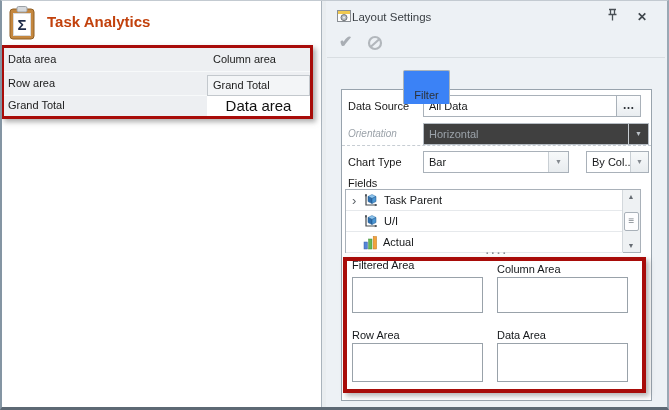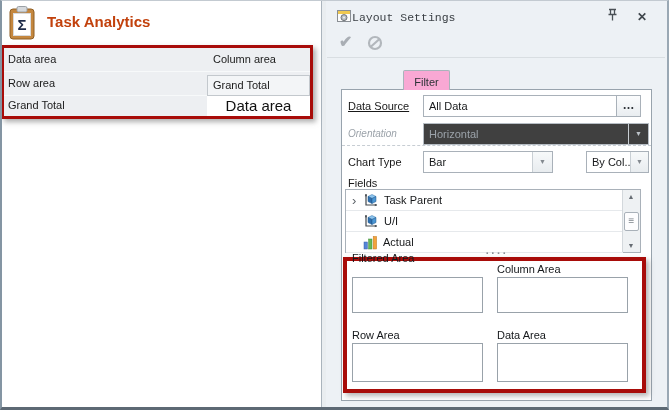--- a/index.html
+++ b/index.html
@@ -13,27 +13,27 @@
   .app-title{left:47px;top:13px;font-size:15px;font-weight:bold;color:#c2410c;}
   .band{background:#edeff2;font-size:11px;color:#1b1b1b;}
   .band .txt{position:absolute;top:5px;}
   .gt-box{background:#f3f5f7;border:1px solid #c3c8cd;font-size:11px;color:#1b1b1b;padding:3px 0 0 5px;}
   .data-cell{background:#fff;font-size:15px;color:#101010;text-align:center;padding-top:1px;}
   .red-rect{border:3px solid #a80c09;box-shadow:3px 3px 5px rgba(110,110,110,.55);z-index:10;pointer-events:none;}
   .red-rect2{border:4px solid #a80c09;box-shadow:3px 3px 5px rgba(110,110,110,.5);z-index:10;pointer-events:none;}
   
   .divider{left:321px;top:1px;width:5px;height:406px;background:#e9edf0;border-left:1px solid #aab4bd;}
   .right-panel{left:326px;top:1px;width:341px;height:406px;background:#edf1f5;}
-  .rp-title{left:352px;top:11px;font-size:11.5px;color:#3a3f44;font-family:Liberation Mono, monospace;}
+  .rp-title{left:352px;top:11px;font-size:11.5px;color:#3a3f44;}
   .toolbar-sep{left:327px;top:57px;width:338px;height:1px;background:#d9dee2;}
   .tab{font-size:11px;text-align:center;border-radius:2px 2px 0 0;}
   .tab-active{left:345px;top:67px;width:58px;height:23px;background:#fff;border:1px solid #98a3ad;
               border-bottom:none;z-index:5;padding-top:5px;color:#1d1d1d;}
-  .tab-idle{left:403px;top:70px;width:47px;height:20px;background:#f9a8d4;border:1px solid #a9b3bb;
-            border-bottom:none;z-index:4;padding-top:5px;color:#2c3136;}
+  .tab-idle{left:403px;top:70px;width:47px;height:34px;background:#3b82f6;border:1px solid #a9b3bb;
+            border-bottom:none;z-index:4;padding-top:18px;color:#2c3136;}
   .content-panel{left:341px;top:89px;width:311px;height:312px;background:#fff;border:1px solid #98a3ad;}
   .flabel{font-size:11px;color:#191919;}
   .flabel-dis{font-size:10px;color:#9ba2a9;font-style:italic;}
   .tbox{border:1px solid #a9b1b9;background:#fff;font-size:11px;color:#16181a;padding:4px 0 0 5px;overflow:hidden;white-space:nowrap;margin-left:8px;}
   .tbox-dis{border:1px solid #b7bec5;background:#404040;color:#9ba2a9;}
   .mini-btn{border:1px solid #a9b1b9;background:linear-gradient(#fbfcfd,#e9edf0);
             font-size:12px;font-weight:bold;color:#2f3338;text-align:center;line-height:18px;}
   .arrow-box{position:absolute;right:0;top:0;width:19px;height:100%;border-left:1px solid #c9cfd4;
              background:linear-gradient(#f7f9fa,#e8ecef);text-align:center;}
   .arrow-box span{font-size:7px;color:#83898f;line-height:20px;}
@@ -117,38 +117,38 @@
     <g>
       <circle cx="8" cy="8" r="6" fill="none" stroke="#b2b7bc" stroke-width="2.2"></circle>
       <line x1="3.8" y1="11.8" x2="12.2" y2="4.2" stroke="#b2b7bc" stroke-width="2.2"></line>
     </g>
   </svg>
   <div class="abs toolbar-sep"></div>
 
   <div class="abs tab tab-idle">Filter</div>
   <div class="abs content-panel"></div>
 
-  <div class="abs flabel" style="left:348px;top:100px;text-decoration:underline;">Data Source</div>
+  <div class="abs flabel" style="left:348px;top:100px;">Data Source</div>
   <div class="abs tbox" style="left:415px;top:95px;width:201px;height:22px;">All Data</div>
   <div class="abs mini-btn" style="left:616px;top:95px;width:25px;height:22px;">
     <span>…</span>
   </div>
 
   <div class="abs flabel-dis" style="left:348px;top:128px;">Orientation</div>
   <div class="abs tbox tbox-dis" style="left:415px;top:123px;width:226px;height:22px;">
     <span>Horizontal</span>
     <span class="arrow-box arrow-dis">
       <span>▼</span>
     </span>
   </div>
 
   <div class="abs dashed"></div>
 
   <div class="abs flabel" style="left:348px;top:156px;">Chart Type</div>
-  <div class="abs tbox" style="left:415px;top:151px;width:130px;height:22px;">
+  <div class="abs tbox" style="left:415px;top:151px;width:146px;height:22px;">
     <span>Bar</span>
     <span class="arrow-box">
       <span>▼</span>
     </span>
   </div>
   <div class="abs tbox" style="left:578px;top:151px;width:63px;height:22px;">
     <span>By Col...</span>
     <span class="arrow-box" style="width:17px;">
       <span>▼</span>
     </span>
@@ -199,21 +199,21 @@
       <span class="sarrow" style="top:3px;">▲</span>
       <span class="sthumb">
         <span>≡</span>
       </span>
       <span class="sarrow" style="bottom:3px;">▼</span>
     </div>
   </div>
 
   <div class="abs splitter">····</div>
 
-  <div class="abs area-label" style="left:352px;top:252px;">Filtered Area</div>
+  <div class="abs area-label" style="left:352px;top:259px;">Filtered Area</div>
   <div class="abs area-label" style="left:497px;top:263px;">Column Area</div>
   <div class="abs area-box" style="left:352px;top:277px;width:131px;height:36px;"></div>
   <div class="abs area-box" style="left:497px;top:277px;width:131px;height:36px;"></div>
 
   <div class="abs area-label" style="left:352px;top:329px;">Row Area</div>
   <div class="abs area-label" style="left:497px;top:329px;">Data Area</div>
   <div class="abs area-box" style="left:352px;top:343px;width:131px;height:39px;"></div>
   <div class="abs area-box" style="left:497px;top:343px;width:131px;height:39px;"></div>
 
   <div class="abs red-rect2" style="left:343px;top:257px;width:303px;height:136px;"></div>

